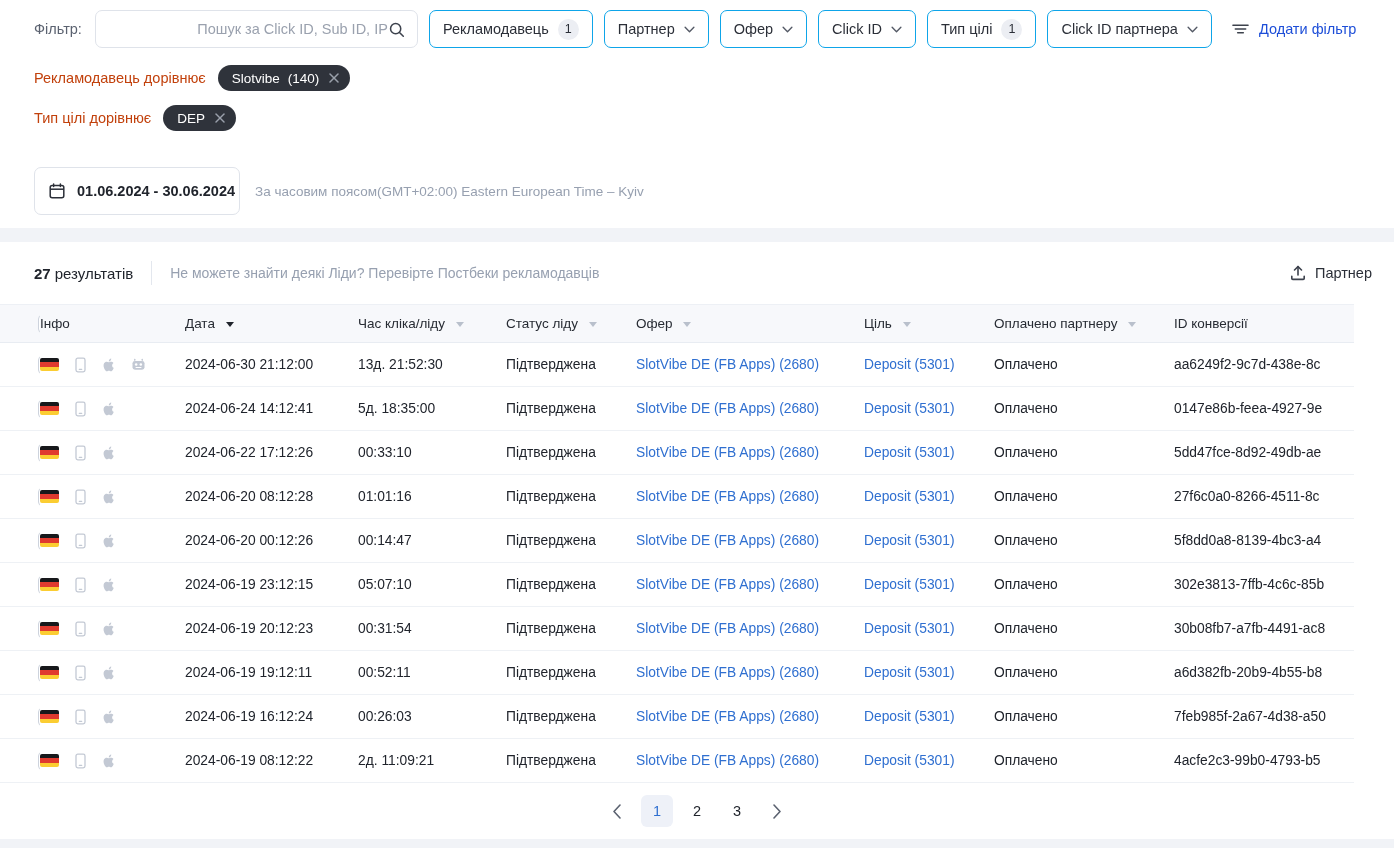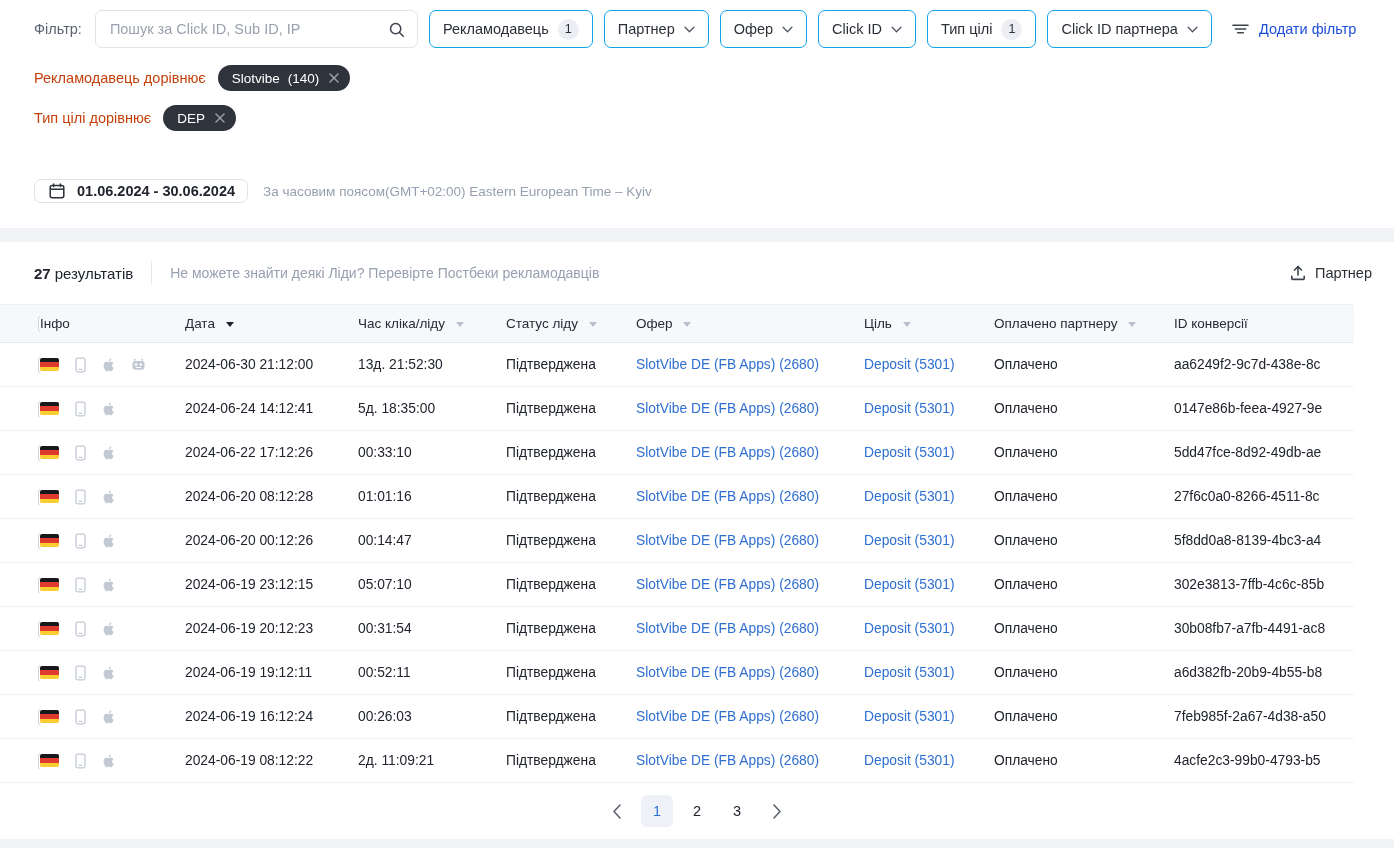--- a/index.html
+++ b/index.html
@@ -27,21 +27,21 @@
   }
   .search-box {
     width: 323px; height: 38px;
     border: 1px solid #dfe3ea; border-radius: 7px;
     display: flex; align-items: center;
     padding: 0 12px 0 14px; background: #fff;
   }
   .search-box input {
     border: none; outline: none; flex: 1;
     font-size: 14.5px; font-family: "Liberation Sans", sans-serif;
-    color: #2b2f38; background: transparent;
+    color: #2b2f38; background: transparent; text-align: right;
   }
   .search-box input::placeholder { color: #9aa1ae; }
   .search-ico { width: 17px; height: 17px; flex-shrink: 0; color: #3d424d; }
 
   .fbtn {
     height: 38px; border: 1px solid #0ea5e9; border-radius: 7px;
     background: #fff; display: inline-flex; align-items: center;
     padding: 0 13px; margin-left: 11px; cursor: pointer;
     font-size: 14.5px; color: #2b2f38; white-space: nowrap;
     font-family: "Liberation Sans", sans-serif;
@@ -78,22 +78,22 @@
     margin-left: 9px; width: 12px; height: 12px; color: #9aa0ab; cursor: pointer;
   }
 
   
   .date-row {
     display: flex; align-items: center;
     padding-left: 34px; height: 74px; margin-top: 16px;
   }
   .date-btn {
     display: inline-flex; align-items: center;
-    height: 24px; border: 1px solid #dfe3ea; border-radius: 7px;
-    padding: 0 12px 0 14px; background: #fff; cursor: pointer;
+    height: 48px; border: 1px solid #dfe3ea; border-radius: 7px;
+    padding: 0 4px 0 14px; background: #fff; cursor: pointer;
   }
   .date-btn .cal { width: 16px; height: 16px; margin-right: 12px; color: #2b2f38; }
   .date-btn .dtxt { font-size: 14.5px; color: #20242c; font-weight: 700; }
   .tz { font-size: 13.5px; color: #97a0b0; margin-left: 15px; }
 
   
   .results-card { margin-top: 14px; width: 1394px; background: #fff; }
 
   .results-head {
     height: 62px; display: flex; align-items: center;

